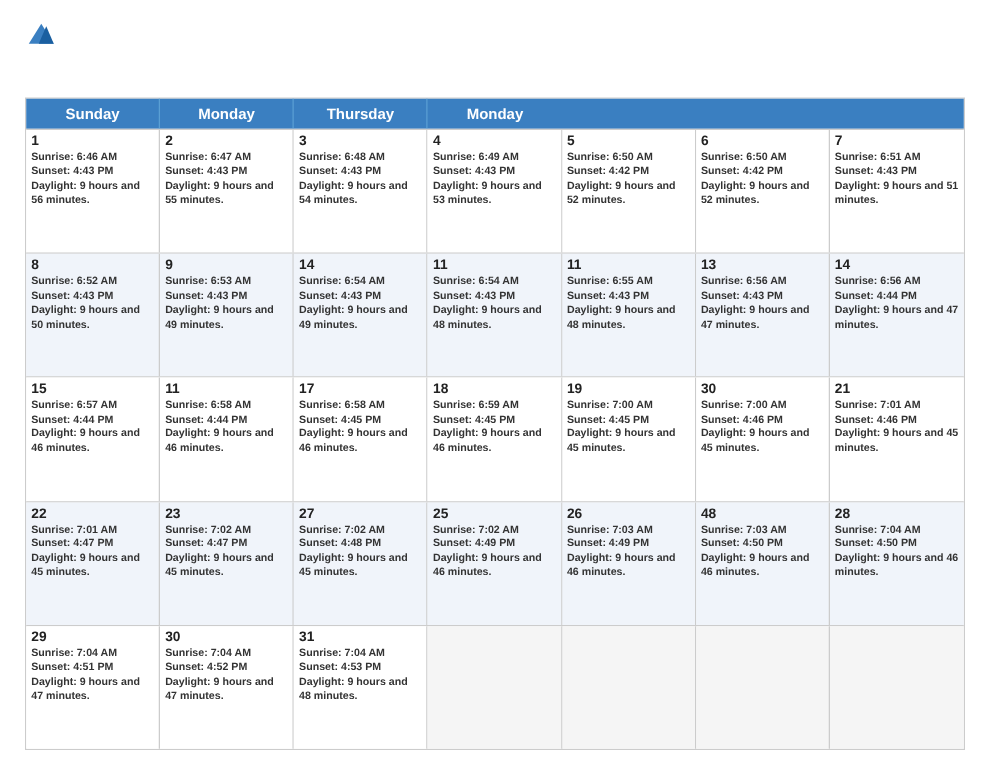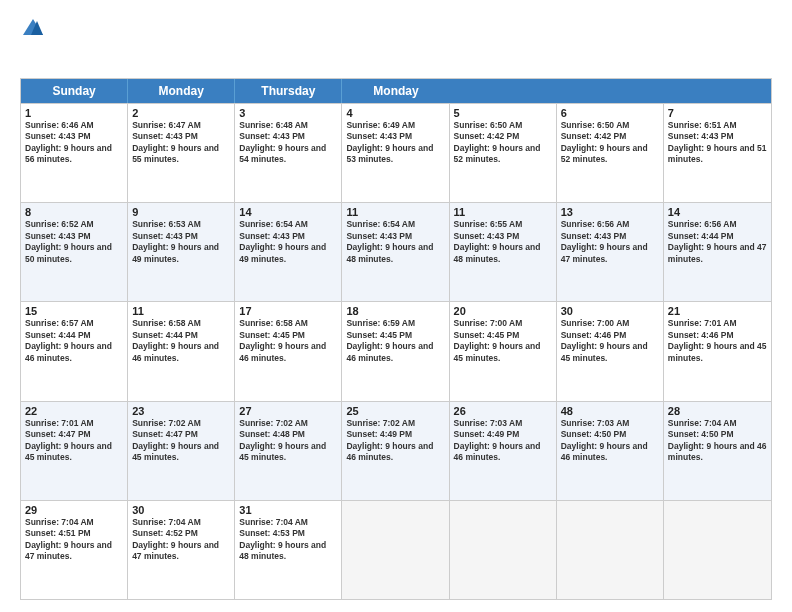--- a/index.html
+++ b/index.html
@@ -217,21 +217,21 @@
           </div>
           <div class="cal-cell">
             <div class="day-num">17</div>
             <div class="day-info">Sunrise: 6:58 AM<br>Sunset: 4:45 PM<br>Daylight: 9 hours and 46 minutes.</div>
           </div>
           <div class="cal-cell">
             <div class="day-num">18</div>
             <div class="day-info">Sunrise: 6:59 AM<br>Sunset: 4:45 PM<br>Daylight: 9 hours and 46 minutes.</div>
           </div>
           <div class="cal-cell">
-            <div class="day-num">20</div>
+            <div class="day-num">19</div>
             <div class="day-info">Sunrise: 7:00 AM<br>Sunset: 4:45 PM<br>Daylight: 9 hours and 45 minutes.</div>
           </div>
           <div class="cal-cell">
             <div class="day-num">30</div>
             <div class="day-info">Sunrise: 7:00 AM<br>Sunset: 4:46 PM<br>Daylight: 9 hours and 45 minutes.</div>
           </div>
           <div class="cal-cell">
             <div class="day-num">21</div>
             <div class="day-info">Sunrise: 7:01 AM<br>Sunset: 4:46 PM<br>Daylight: 9 hours and 45 minutes.</div>
           </div>

